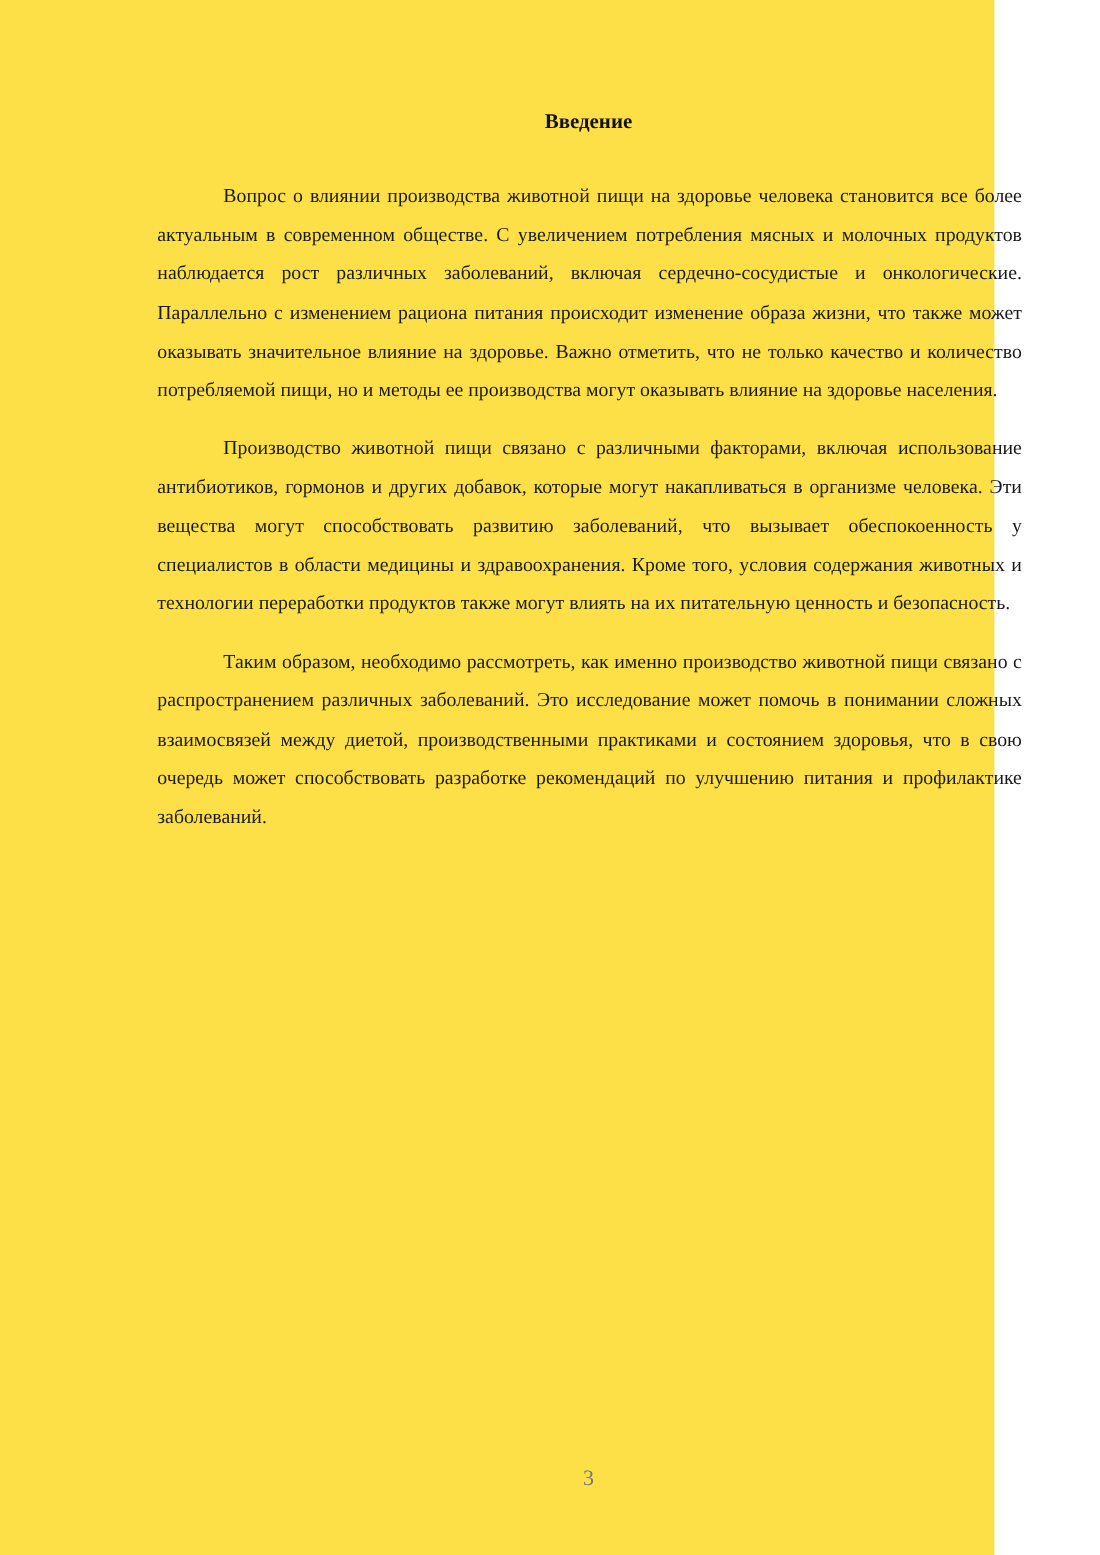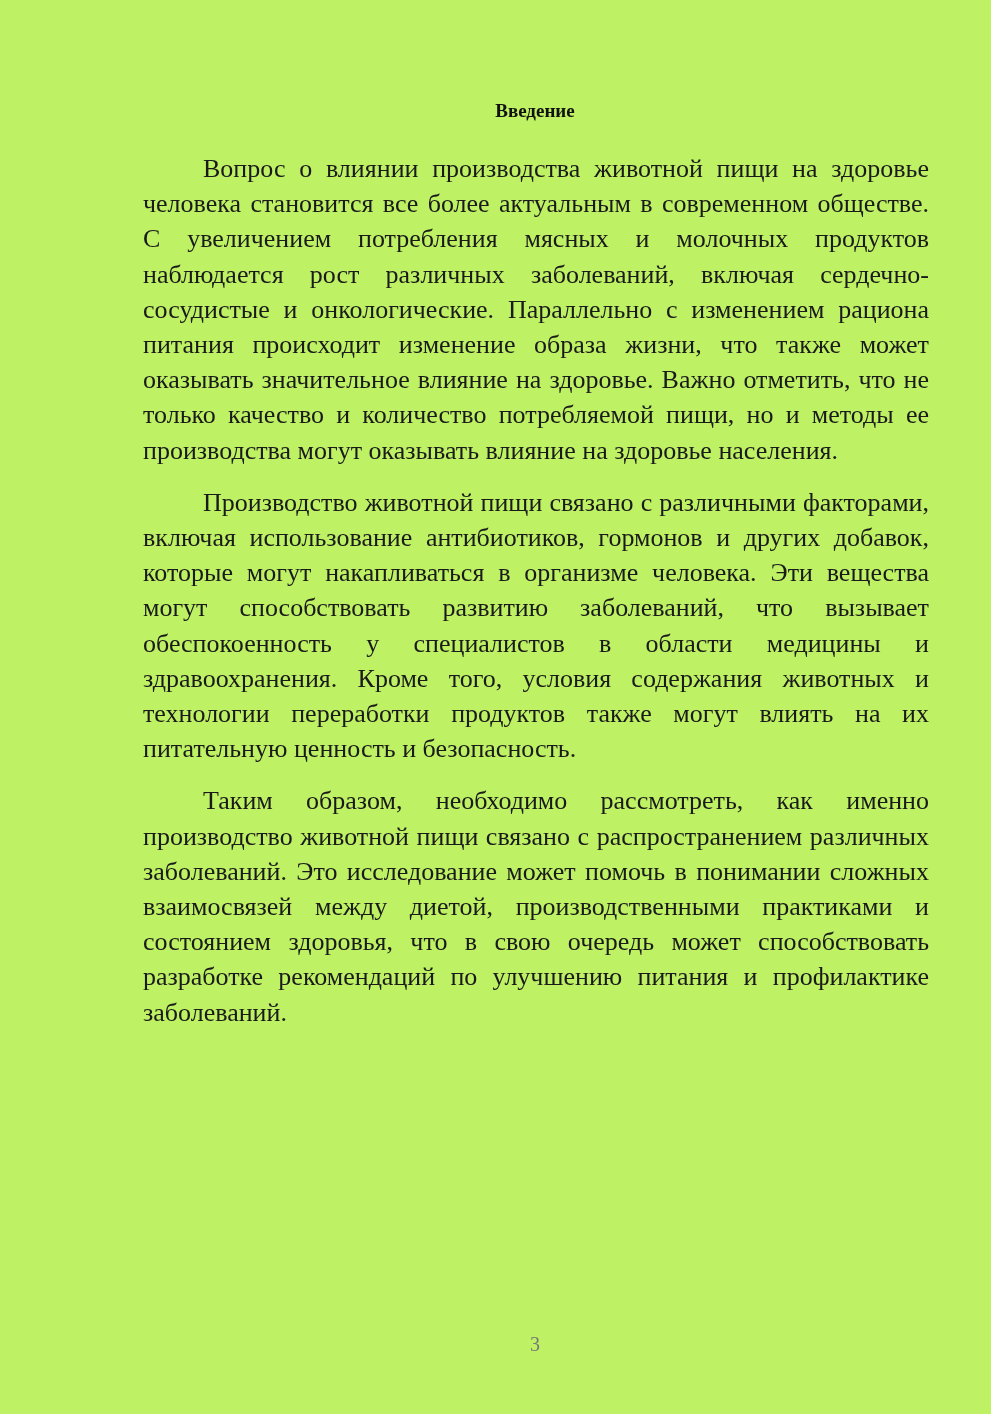--- a/index.html
+++ b/index.html
@@ -12,44 +12,44 @@
       height: 1414px;
       position: relative;
       overflow: hidden;
       font-family: "Liberation Serif", "DejaVu Serif", serif;
       color: #1a1a1a;
     }
     .page {
       position: absolute;
       left: 0;
       top: 0;
-      width: 991px;
+      width: 904px;
       height: 1414px;
-      background: #bef264;
+      background: #fde047;
     }
     .heading {
       position: absolute;
       top: 99px;
       left: 0;
       width: 1070px;
       text-align: center;
       font-weight: bold;
       font-size: 19px;
       line-height: 24px;
       color: #111;
     }
     .body-text {
       position: absolute;
       left: 143px;
       width: 786px;
       top: 143px;
     }
     .para {
-      margin: 8px 0 17px 0;
-      font-size: 26px;
+      margin: 18px 0 17px 0;
+      font-size: 18px;
       line-height: 35.2px;
       text-align: justify;
       text-indent: 60px;
       color: #1a1a1a;
     }
     .page-number {
       position: absolute;
       top: 1333px;
       left: 0;
       width: 1070px;

